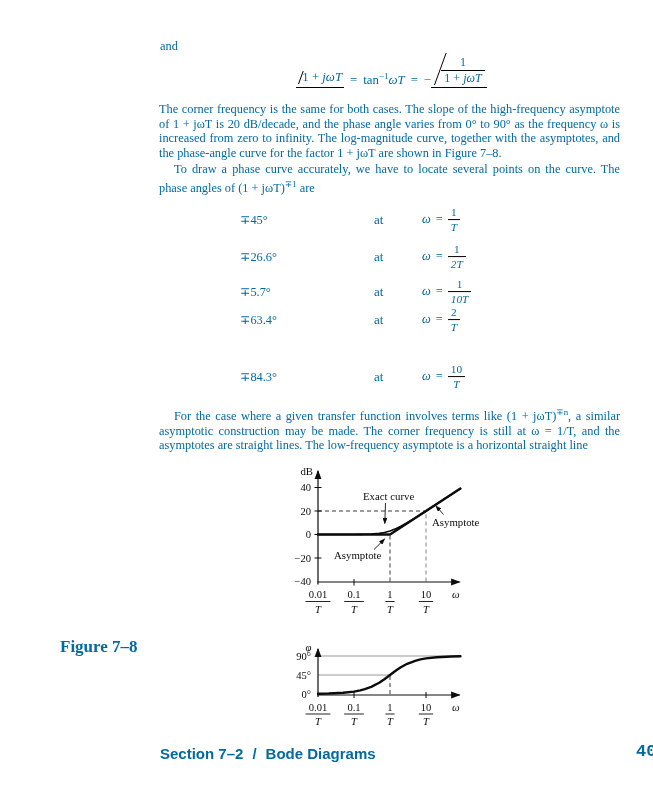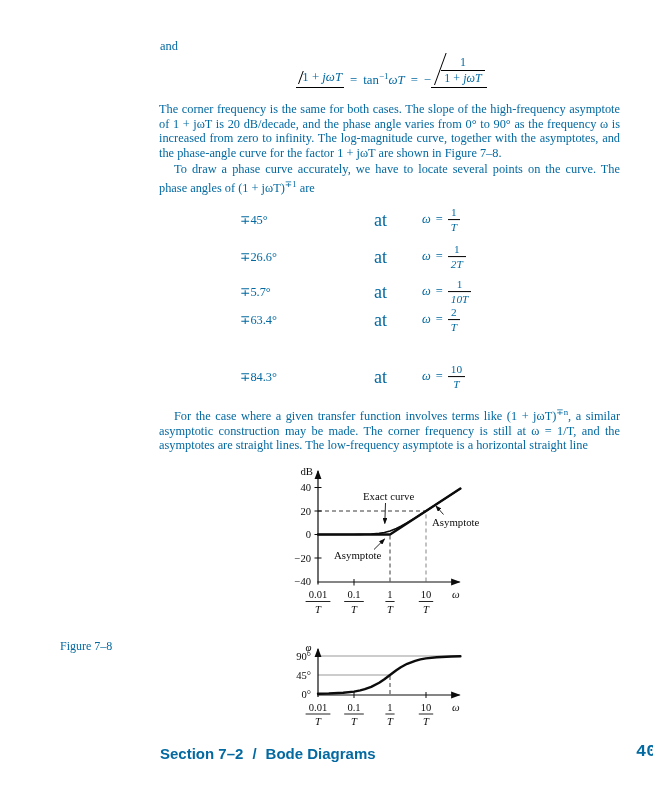--- a/index.html
+++ b/index.html
@@ -20,27 +20,27 @@
 
   .body{position:absolute;left:155px;width:461px;margin:4px;font-size:12.35px;line-height:14.6px;text-align:justify;}
   .p1{top:98px;}
   .p2{top:158px;text-indent:15px;}
   .p3{top:401px;text-indent:15px;}
   sup.psup{font-size:8.8px;}
 
   .prow{position:absolute;left:240px;width:290px;height:34px;}
   .prow>span{position:absolute;top:50%;transform:translateY(-50%);}
   .pang{left:0;width:54px;text-align:left;font-size:12.4px;}
-  .pat{left:134px;font-size:18px;}
+  .pat{left:134px;font-size:13px;}
   .pom{left:182px;display:inline-flex;align-items:center;font-size:12.4px;}
   .pom .peq{margin:0 5px;}
   .pfrac{font-size:11.3px;}
 
   .caption{position:absolute;left:60px;top:640px;width:118px;font-size:11.2px;line-height:13.7px;}
-  .cap-title{font-weight:normal;font-size:12px;margin-bottom:1px;}
+  .cap-title{font-weight:bold;font-size:17px;margin-bottom:1px;}
 
   .footer-left{position:absolute;left:160px;top:745px;font-family:"Liberation Sans",sans-serif;font-weight:bold;font-size:15px;}
   .fsep{margin:0 9px;}
   .footer-page{position:absolute;left:594px;top:742px;font-family:Liberation Mono, monospace;font-weight:bold;font-size:17px;margin-left:42px;}
 
   svg.chart{position:absolute;overflow:visible;}
   #svg-mag{left:283px;top:458px;}
   #svg-phase{left:283px;top:636px;}
   svg text{font-family:"Liberation Serif",serif;fill:#0c0c0c;}
   .t-tick{font-size:10.6px;}

